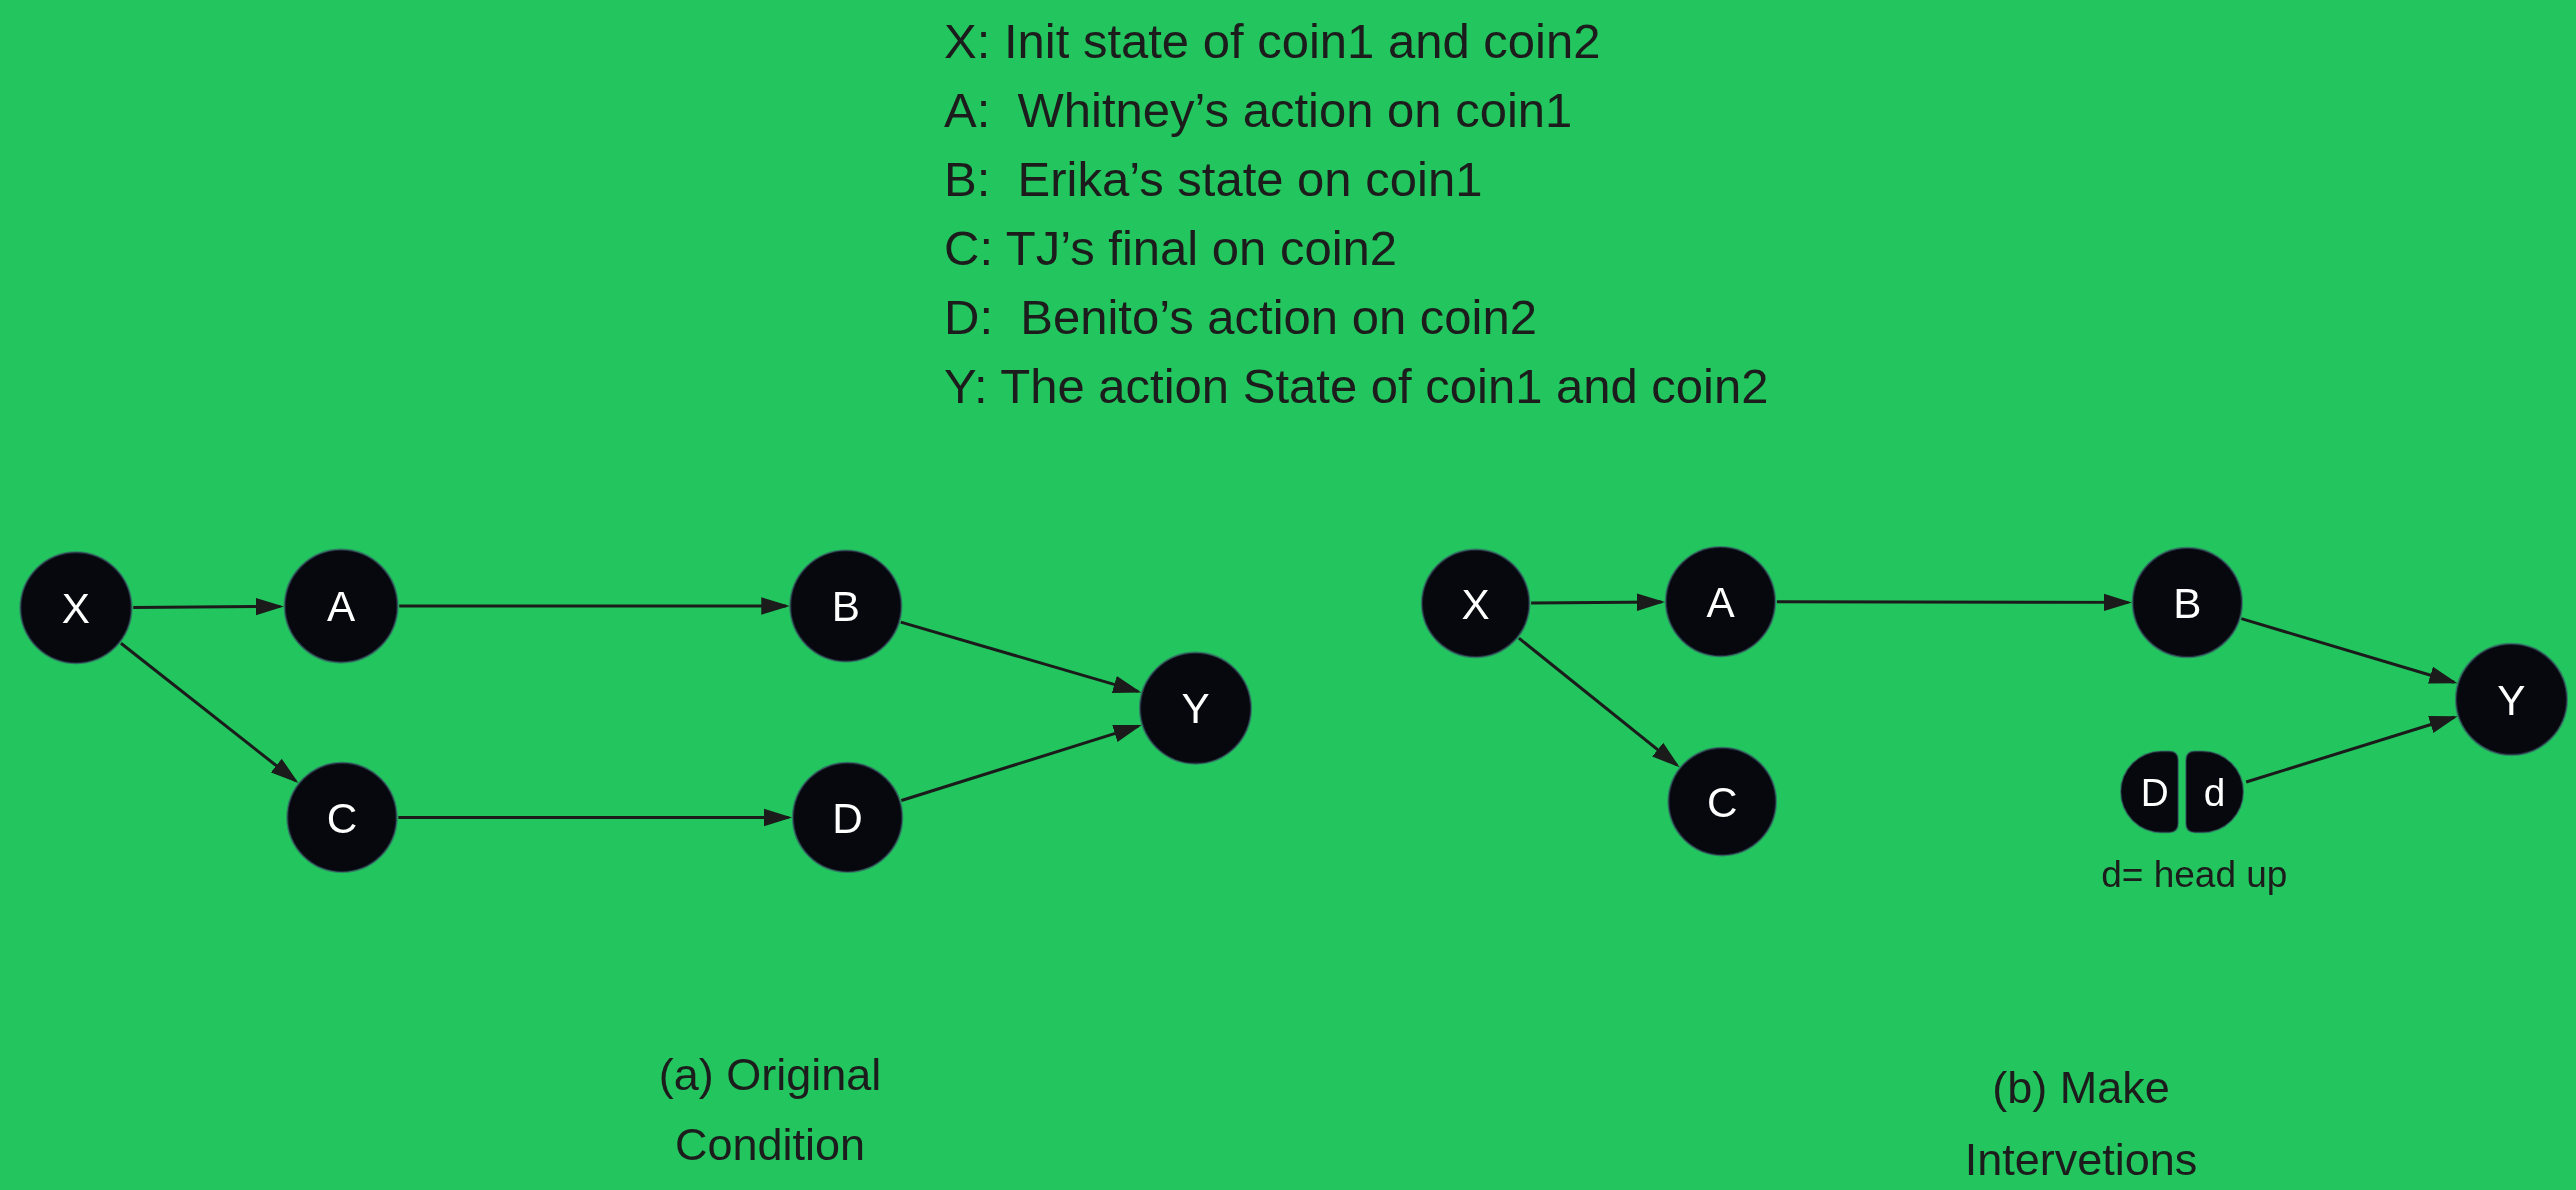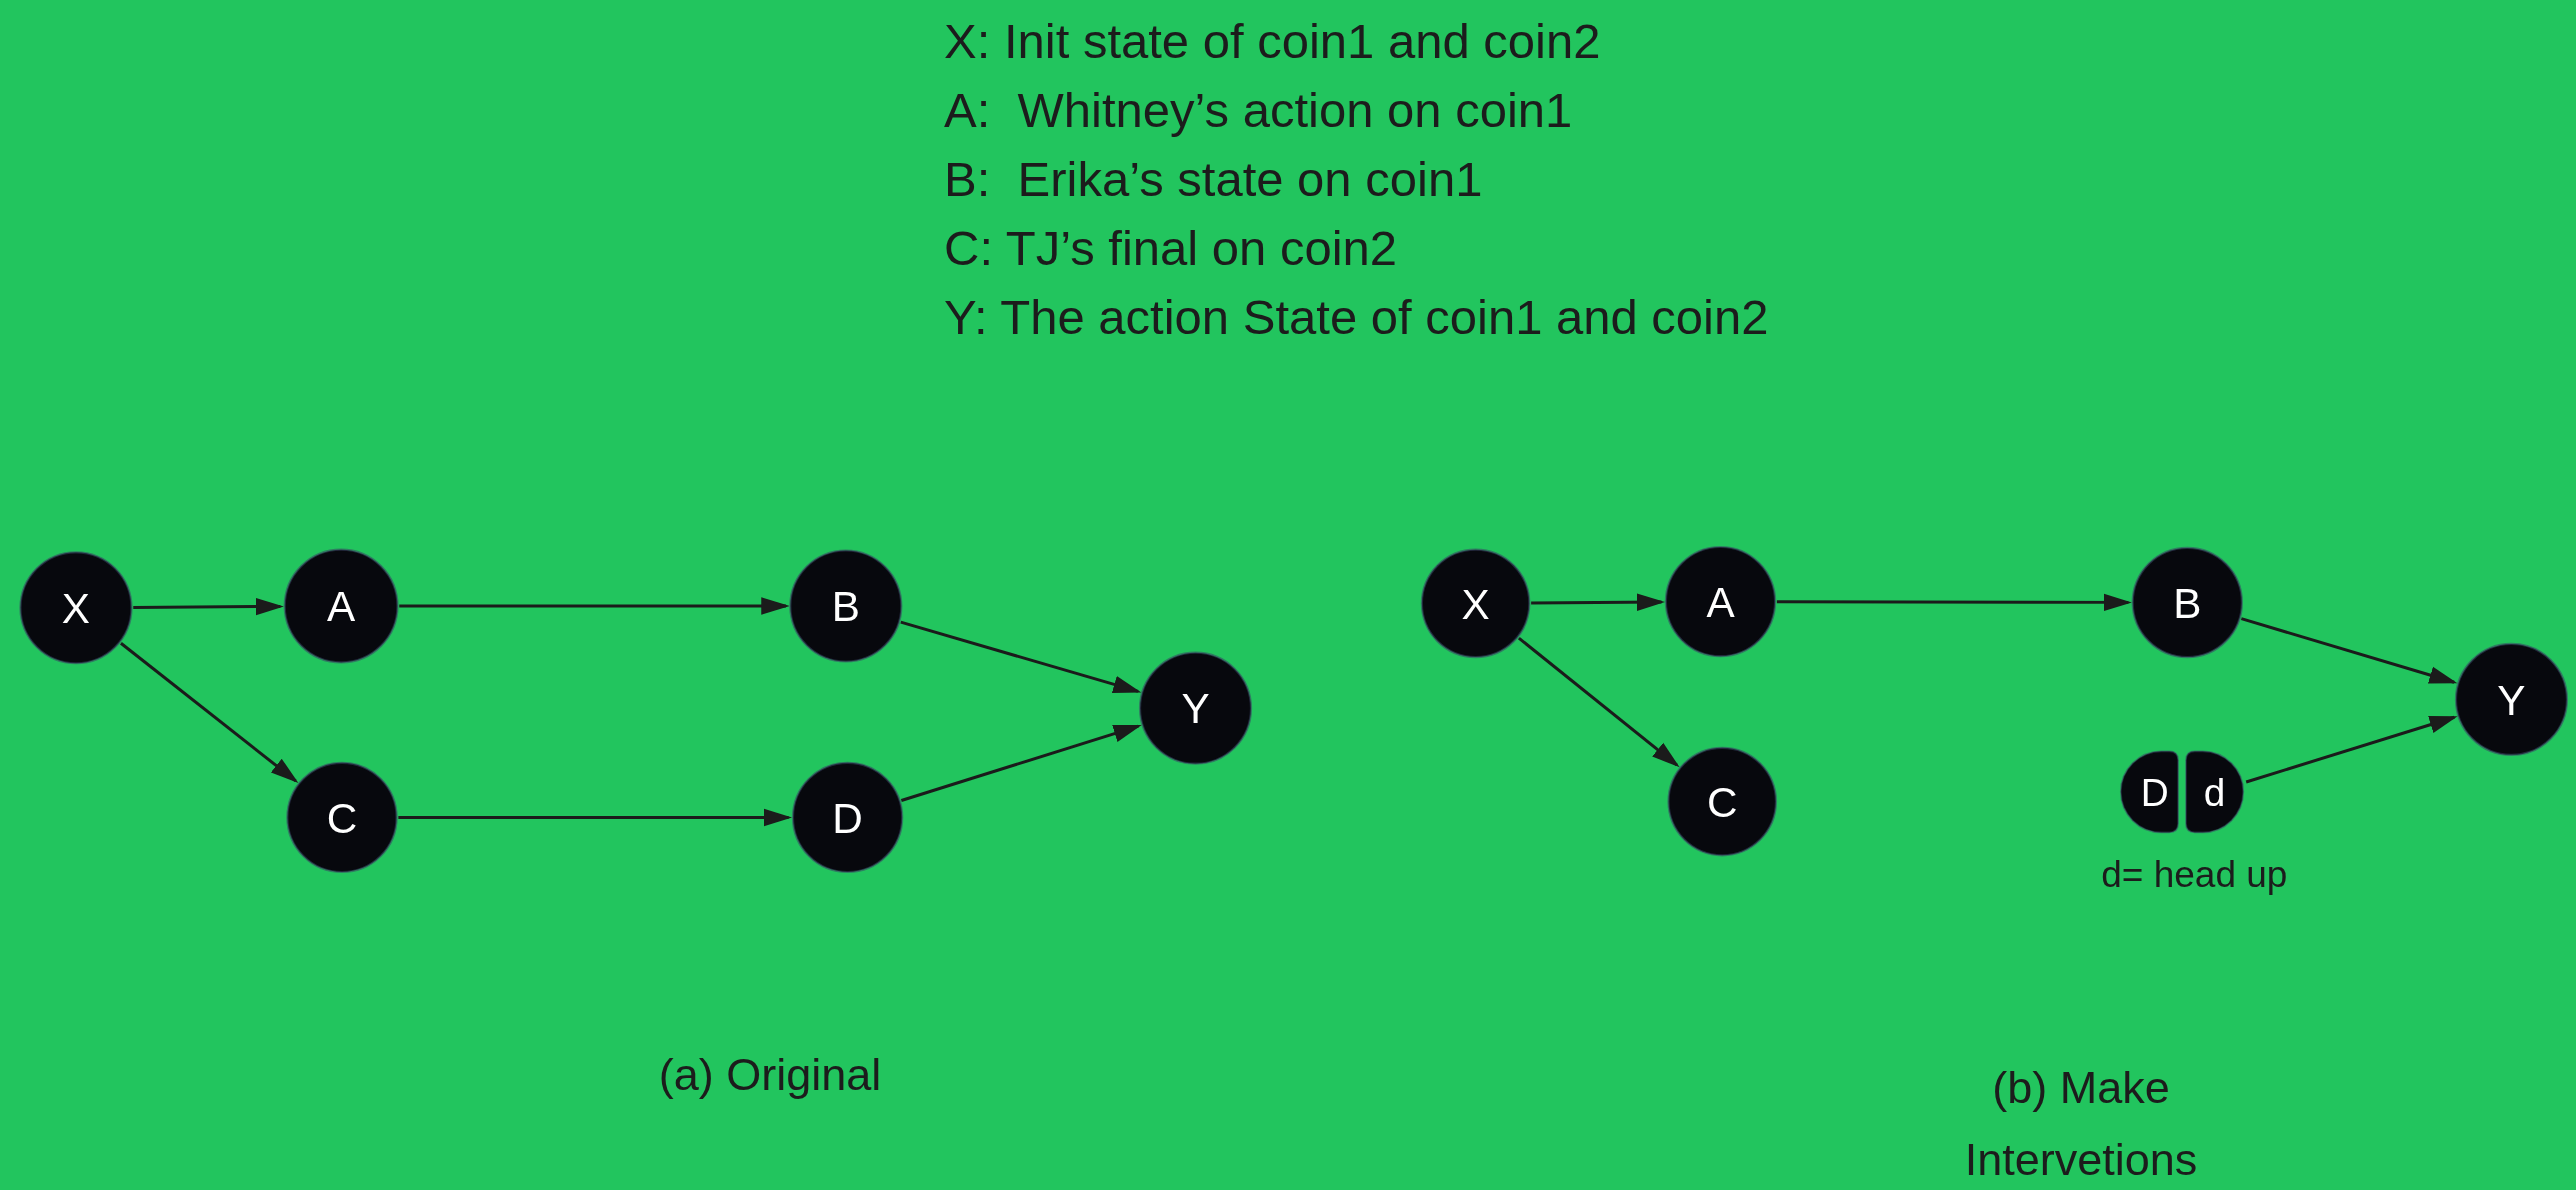--- a/index.html
+++ b/index.html
@@ -41,20 +41,21 @@
 </head>
 <body>
 
 <div class="canvas">
 
   <div class="legend">
     <div class="legend-line">X: Init state of coin1 and coin2</div>
     <div class="legend-line">A:  Whitney’s action on coin1</div>
     <div class="legend-line">B:  Erika’s state on coin1</div>
     <div class="legend-line">C: TJ’s final on coin2</div>
+    <div class="legend-line">D:  Benito’s action on coin2</div>
     <div class="legend-line">Y: The action State of coin1 and coin2</div>
   </div>
 
   <svg id="graph-svg" class="graph-svg" width="2576" height="1190" viewBox="0 0 2924 1351">
       <defs>
         <marker id="arrow" markerUnits="userSpaceOnUse" markerWidth="32" markerHeight="22" refX="28" refY="11" orient="auto">
           <path d="M0,1 L32,11 L0,21 Z" fill="#1b1b1b"></path>
         </marker>
       </defs>
       <g>
@@ -120,20 +121,21 @@
           <path d="M 2481.5 863 Q 2481.5 853 2491.5 853 L 2500.5 853 A 46 46 0 0 1 2500.5 945 L 2491.5 945 Q 2481.5 945 2481.5 935 Z" fill="#07080d" stroke="#3a4264" stroke-opacity="0.5" stroke-width="2"></path>
           <text x="2446" y="899" fill="#ffffff" font-size="44" text-anchor="middle" dy="0.36em" font-family="&quot;Liberation Sans&quot;, sans-serif">D</text>
           <text x="2514" y="899" fill="#ffffff" font-size="44" text-anchor="middle" dy="0.36em" font-family="&quot;Liberation Sans&quot;, sans-serif">d</text>
         </g>
       </g>
       <text x="2491" y="1007" fill="#1c1c1c" font-size="42" text-anchor="middle" font-family="&quot;Liberation Sans&quot;, sans-serif">d= head up</text>
     </svg>
 
   <div class="caption" id="caption-a">
     <div>(a) Original</div>
+    <div>Condition</div>
   </div>
 
   <div class="caption" id="caption-b">
     <div>(b) Make</div>
     <div>Intervetions</div>
   </div>
 
 </div>
 
 

